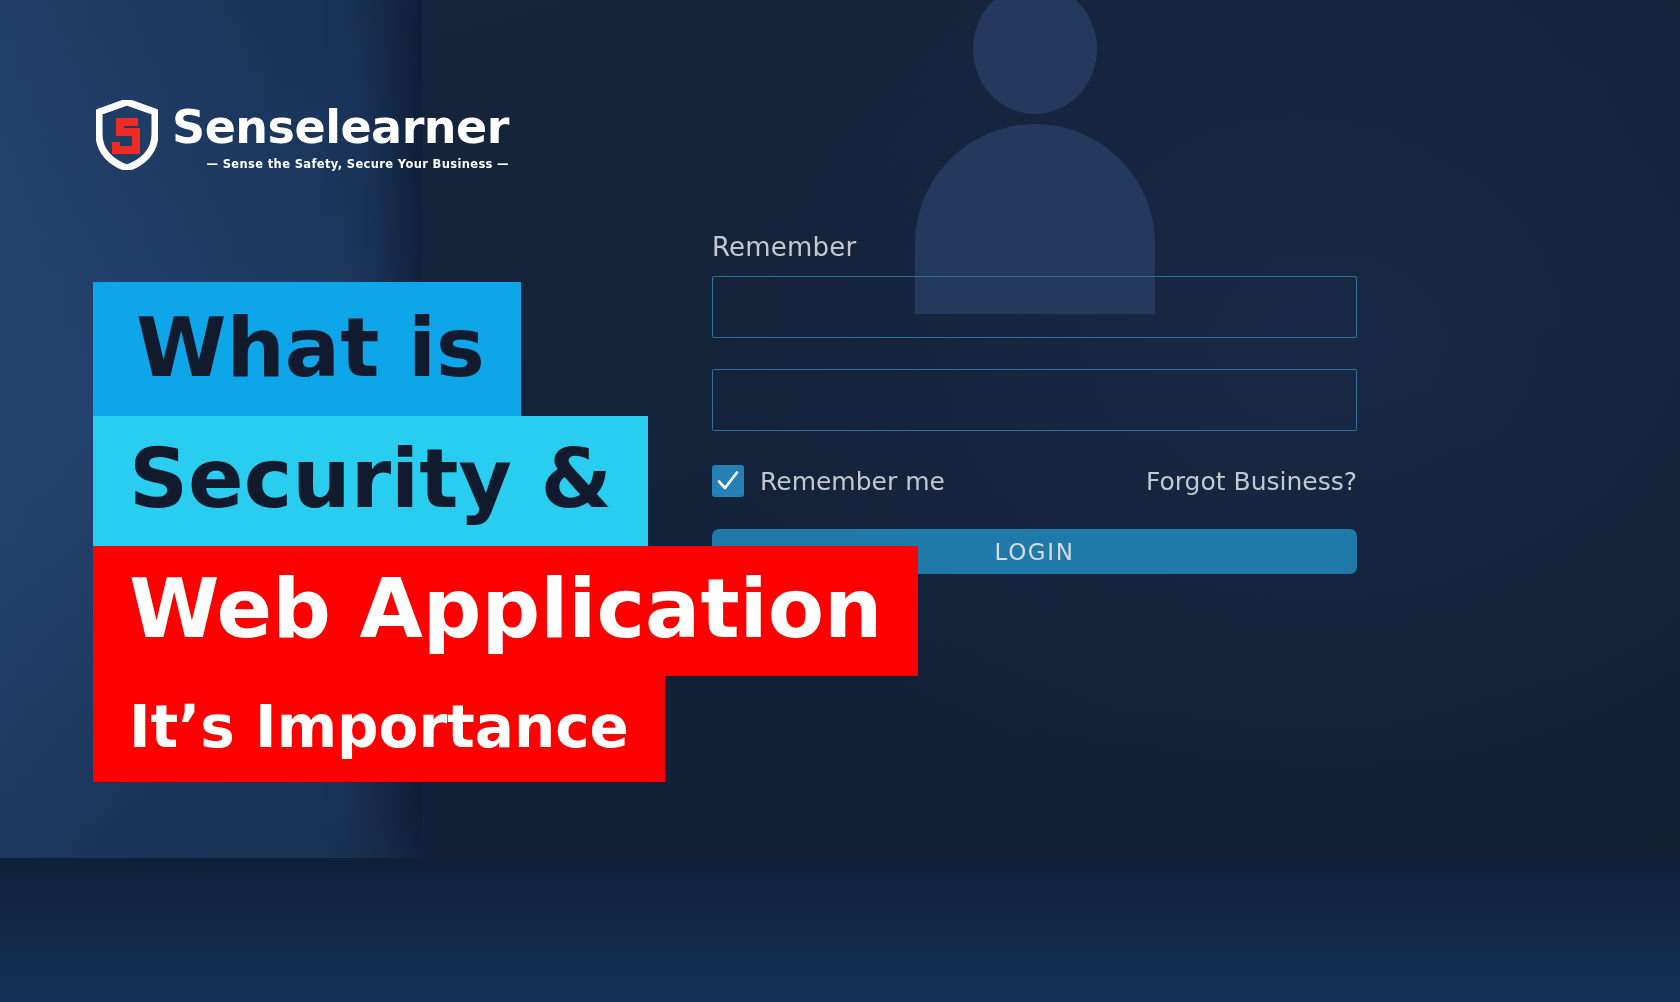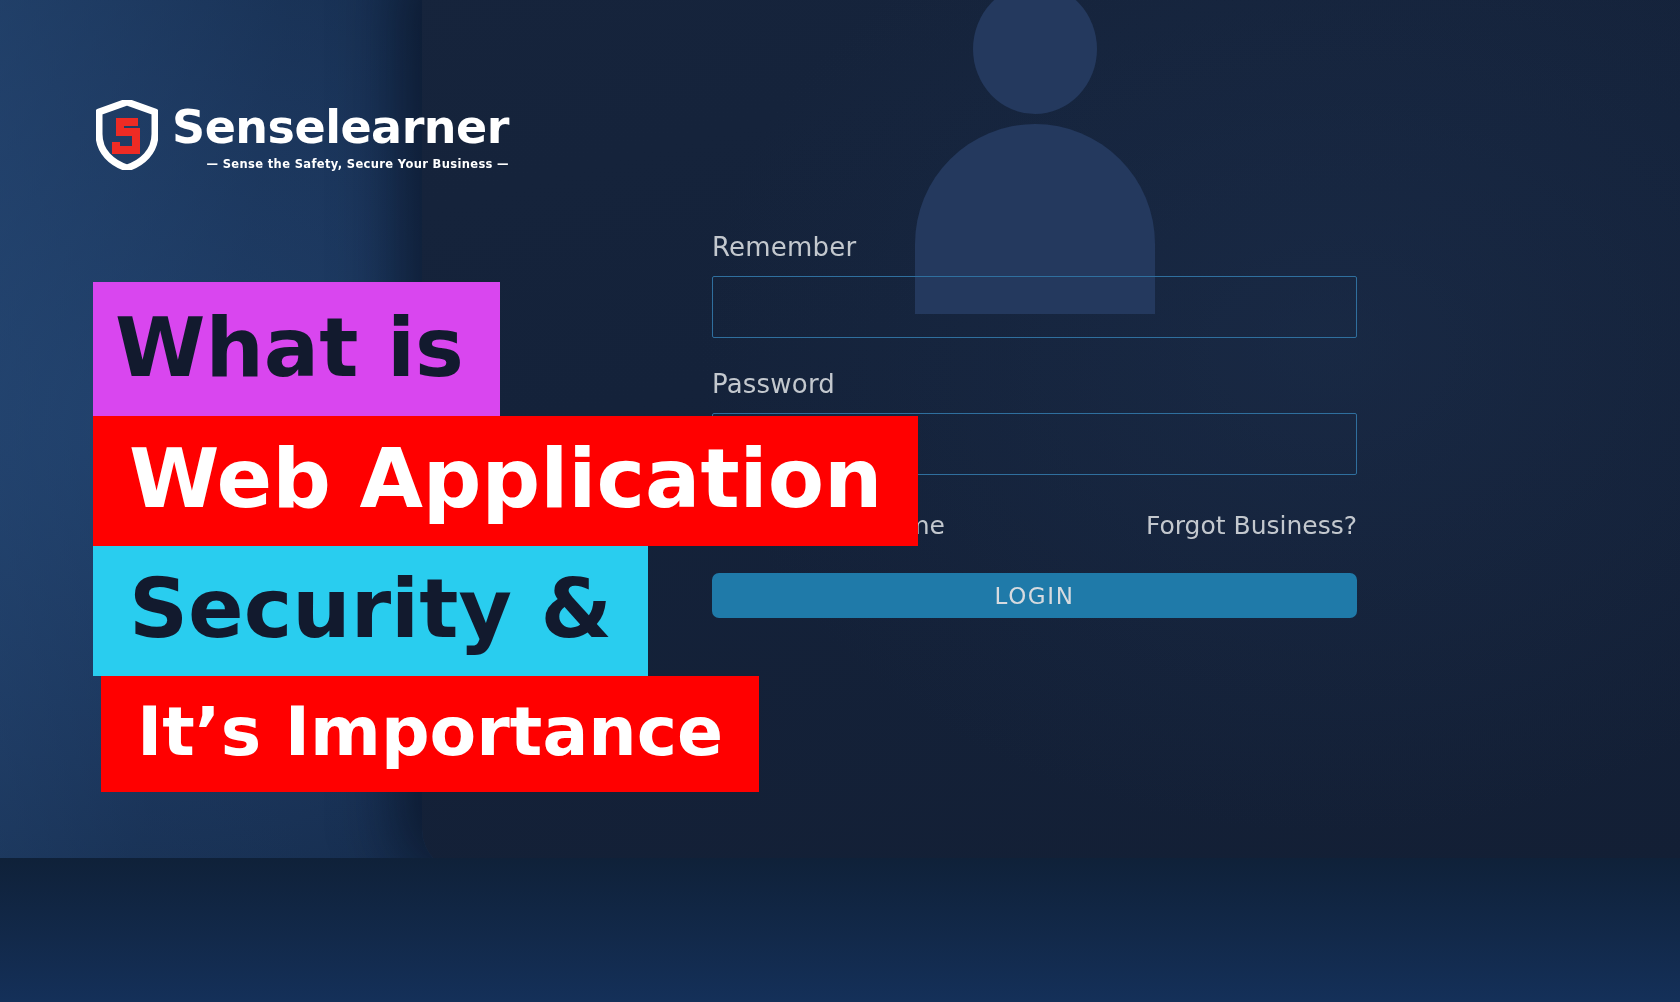--- a/index.html
+++ b/index.html
@@ -187,43 +187,42 @@
   
   .headline { position: absolute; left: 93px; top: 282px; }
   .hl {
     display: inline-block;
     font-weight: 800;
     line-height: 1;
     white-space: nowrap;
   }
   .hl-row { display: block; }
   .hl-1 {
-    background: #d946ef;
+    background: #0ea5e9;
     color: #121a2e;
     font-size: 82px;
-    padding: 25px 36px 27px 22px;
+    padding: 25px 36px 27px 43px;
   }
   .hl-2 {
     background: #ff0000;
     color: #ffffff;
     font-size: 82px;
     padding: 22px 36px 26px 36px;
   }
   .hl-3 {
     background: #29cdef;
     color: #121a2e;
     font-size: 82px;
     padding: 22px 36px 26px 36px;
   }
   .hl-4 {
     background: #ff0000;
     color: #ffffff;
-    font-size: 68px;
+    font-size: 58px;
     padding: 22px 36px 26px 36px;
-    margin-left: 8px;
   }
 </style>
 </head>
 <body>
 
 <div id="stage">
 
   <div class="bg-base"></div>
   <div class="bg-left-sheen"></div>
 
@@ -238,21 +237,20 @@
     <div class="body"></div>
   </div>
 
   <div class="form">
 
     <div class="field-label">Remember</div>
     <input class="field-box" type="text" placeholder="" style="">
 
     <div class="field-gap"></div>
 
-    <div class="field-label">Password</div>
     <input class="field-box" type="password" placeholder="" style="">
 
     <div class="row-options">
       <div class="remember-wrap">
         <span class="checkbox">
           <svg width="24" height="24" viewBox="0 0 24 24" aria-hidden="true">
             <path d="M3 12.5 L9 19 L21 3.5" fill="none" stroke="#ffffff" stroke-width="2.6" stroke-linecap="round" stroke-linejoin="round"></path>
           </svg>
         </span>
         <span class="remember-label">Remember me</span>
@@ -274,23 +272,23 @@
       <span class="logo-word">Senselearner</span>
       <span class="logo-tagline">— Sense the Safety, Secure Your Business —</span>
     </span>
   </div>
 
   <div class="headline">
     <span class="hl-row">
       <span class="hl hl-1">What is</span>
     </span>
     <span class="hl-row">
+      <span class="hl hl-3">Security &amp;</span>
+    </span>
+    <span class="hl-row">
       <span class="hl hl-2">Web Application</span>
     </span>
     <span class="hl-row">
-      <span class="hl hl-3">Security &amp;</span>
-    </span>
-    <span class="hl-row">
       <span class="hl hl-4">It’s Importance</span>
     </span>
   </div>
 
 </div>
 
 </body></html>

